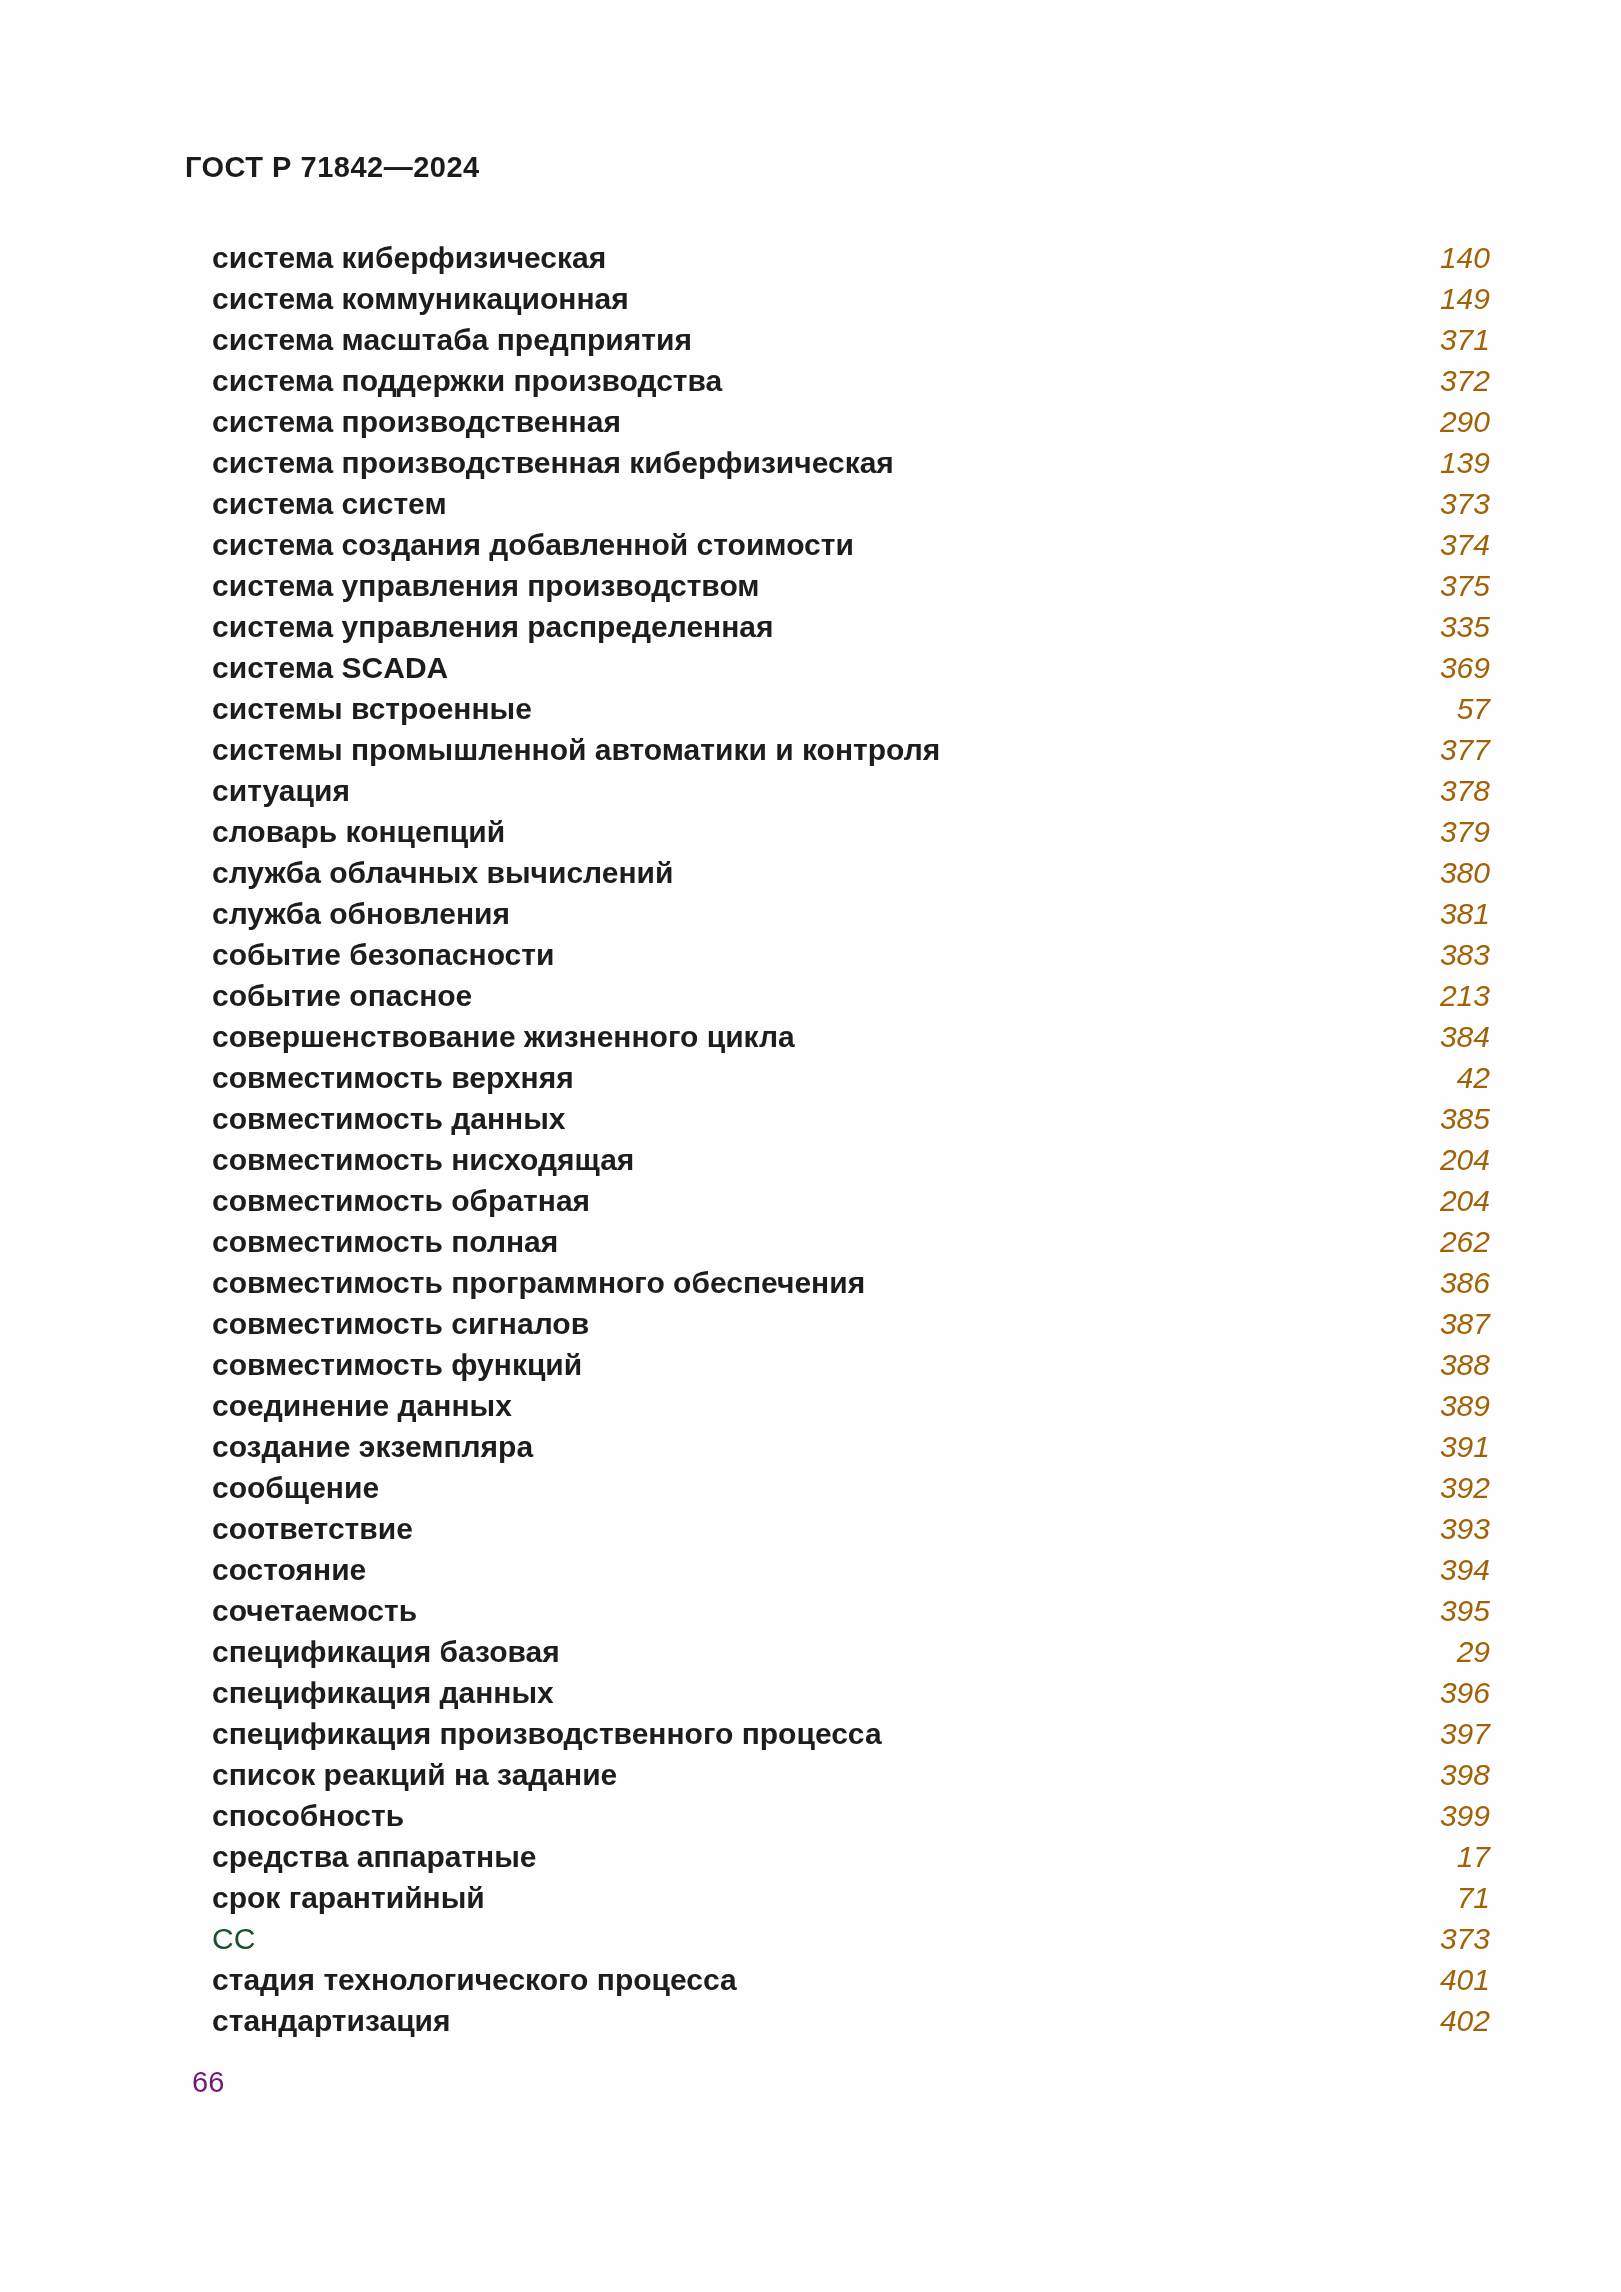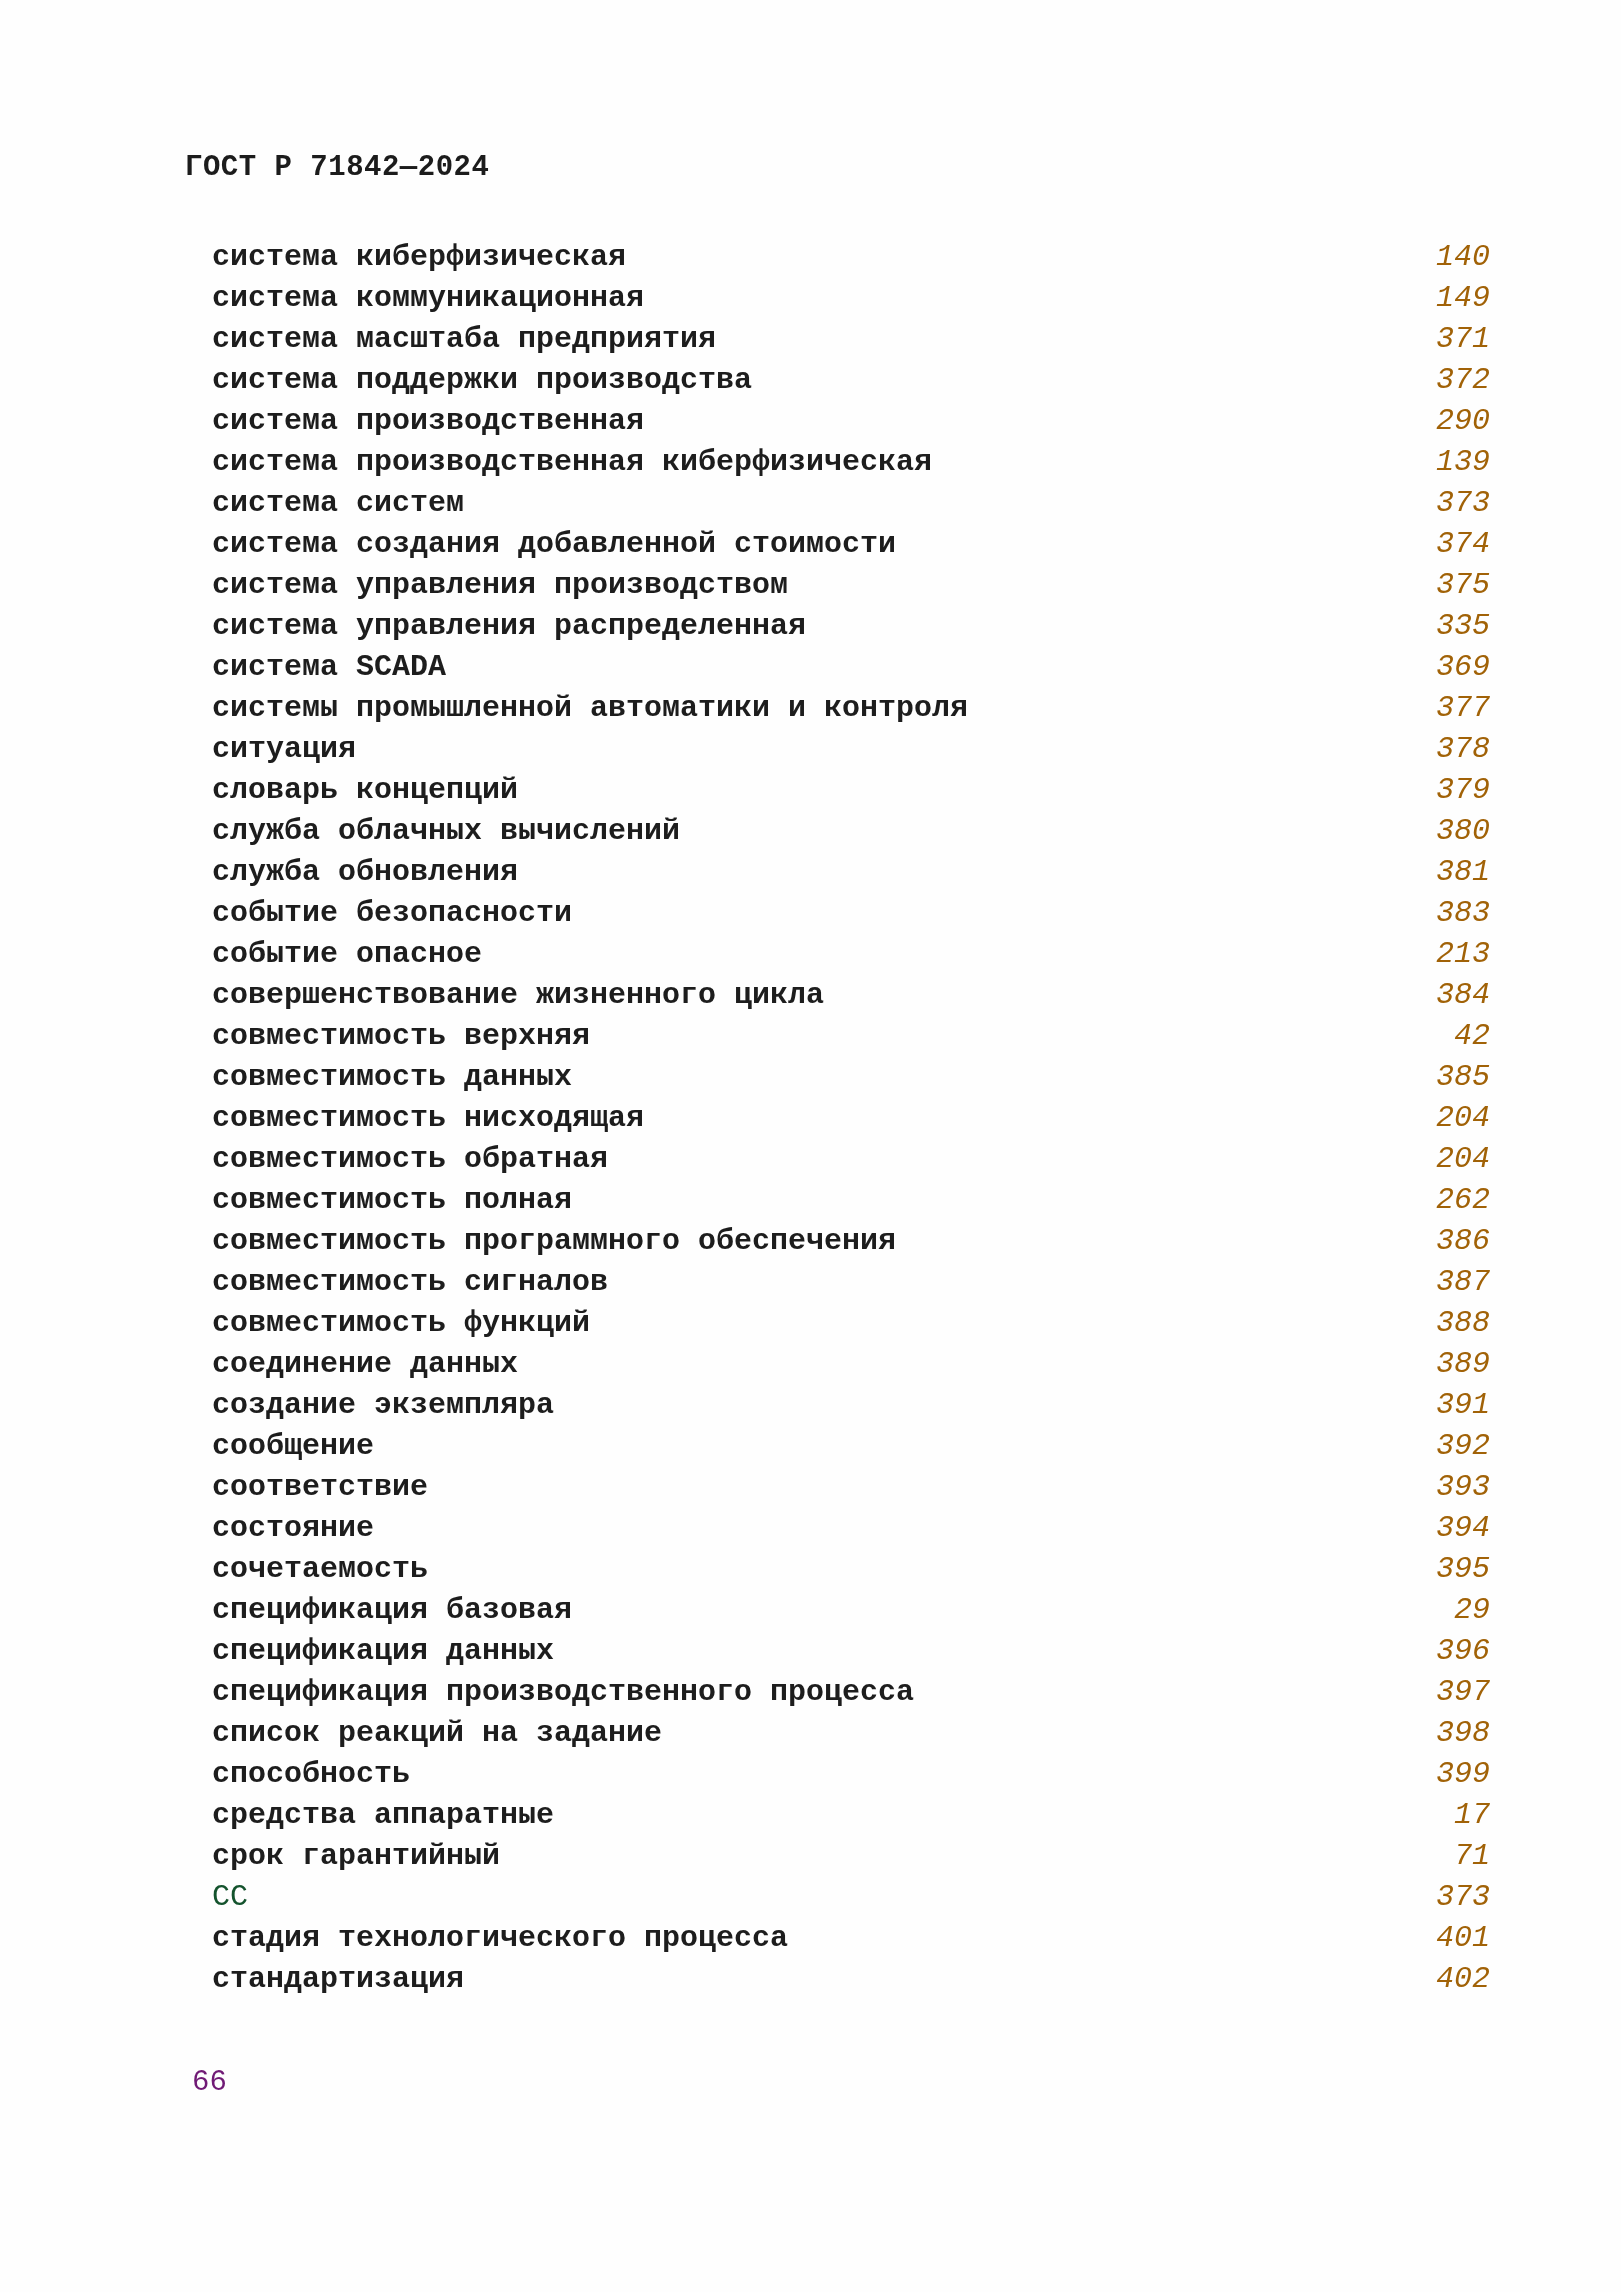--- a/index.html
+++ b/index.html
@@ -2,21 +2,21 @@
 <html><head>
 <meta charset="utf-8">
 <style>
   * { margin: 0; padding: 0; box-sizing: border-box; }
   html, body { background: #ffffff; }
   .page {
     position: relative;
     width: 1621px;
     height: 2293px;
     background: #fefefe;
-    font-family: Liberation Mono, monospace;
+    font-family: Liberation Sans, sans-serif;
     color: #1e1e1e;
     overflow: hidden;
   }
   .doc-header {
     position: absolute;
     left: 185px;
     top: 151px;
     font-size: 29px;
     font-weight: bold;
     letter-spacing: 0.5px;
@@ -105,20 +105,24 @@
       </div>
       <div class="row">
         <span class="term">система управления распределенная</span>
         <span class="pagenum">335</span>
       </div>
       <div class="row">
         <span class="term">система SCADA</span>
         <span class="pagenum">369</span>
       </div>
       <div class="row">
+        <span class="term">системы встроенные</span>
+        <span class="pagenum">57</span>
+      </div>
+      <div class="row">
         <span class="term">системы промышленной автоматики и контроля</span>
         <span class="pagenum">377</span>
       </div>
       <div class="row">
         <span class="term">ситуация</span>
         <span class="pagenum">378</span>
       </div>
       <div class="row">
         <span class="term">словарь концепций</span>
         <span class="pagenum">379</span>

